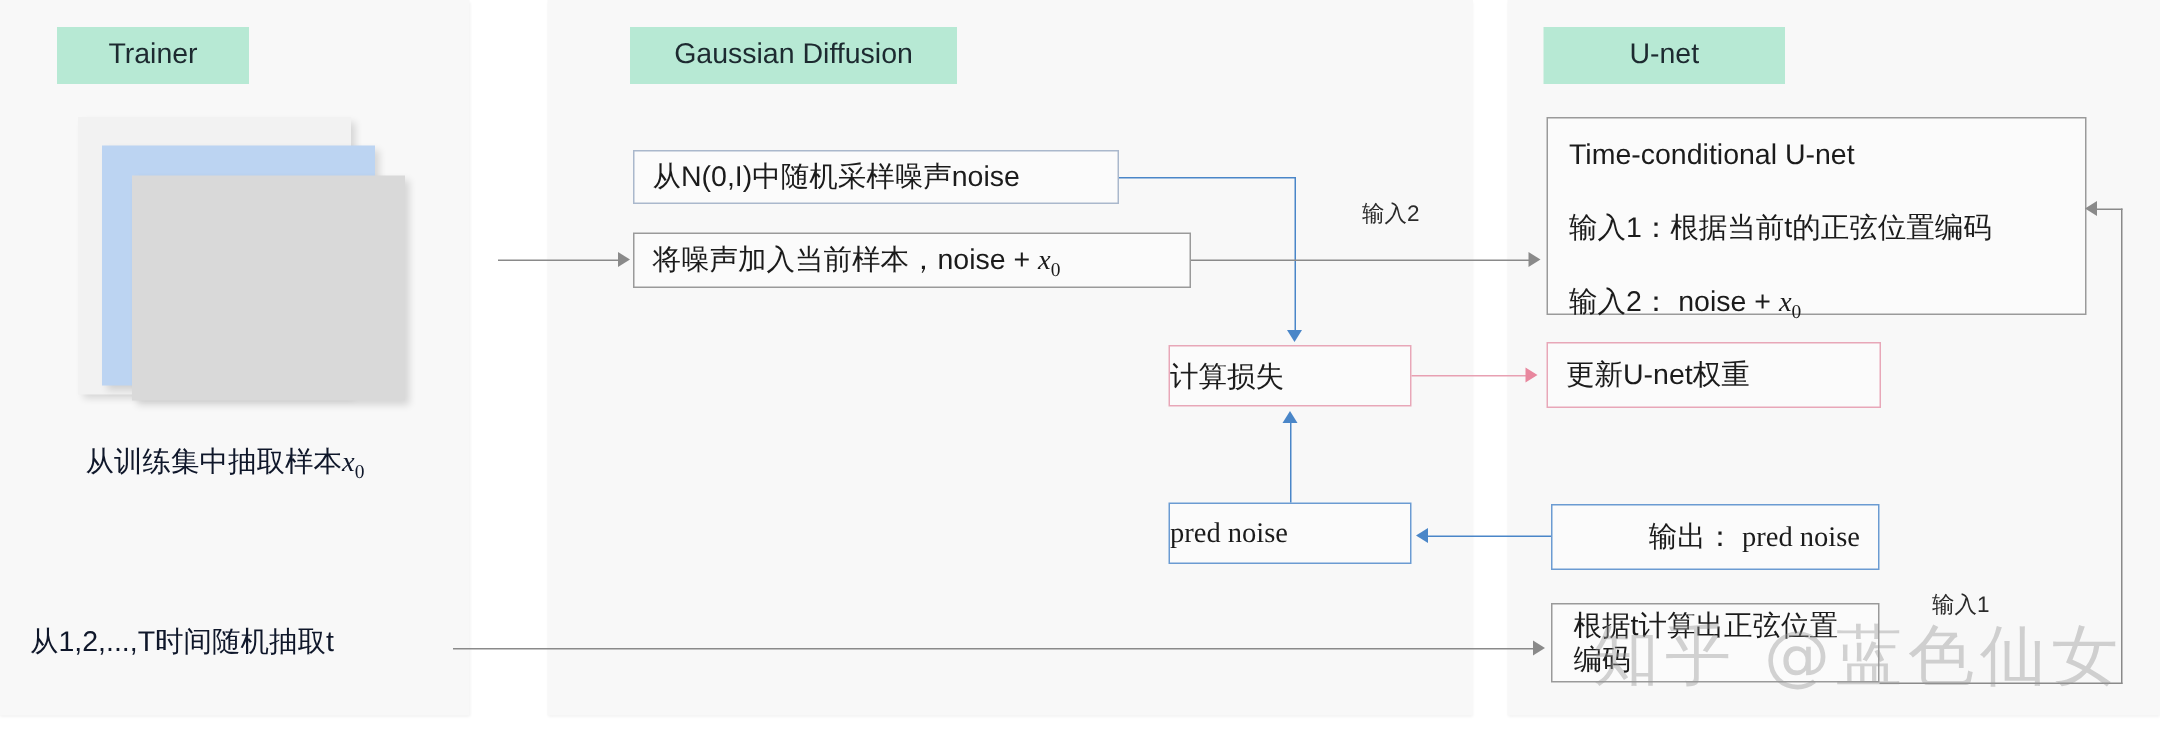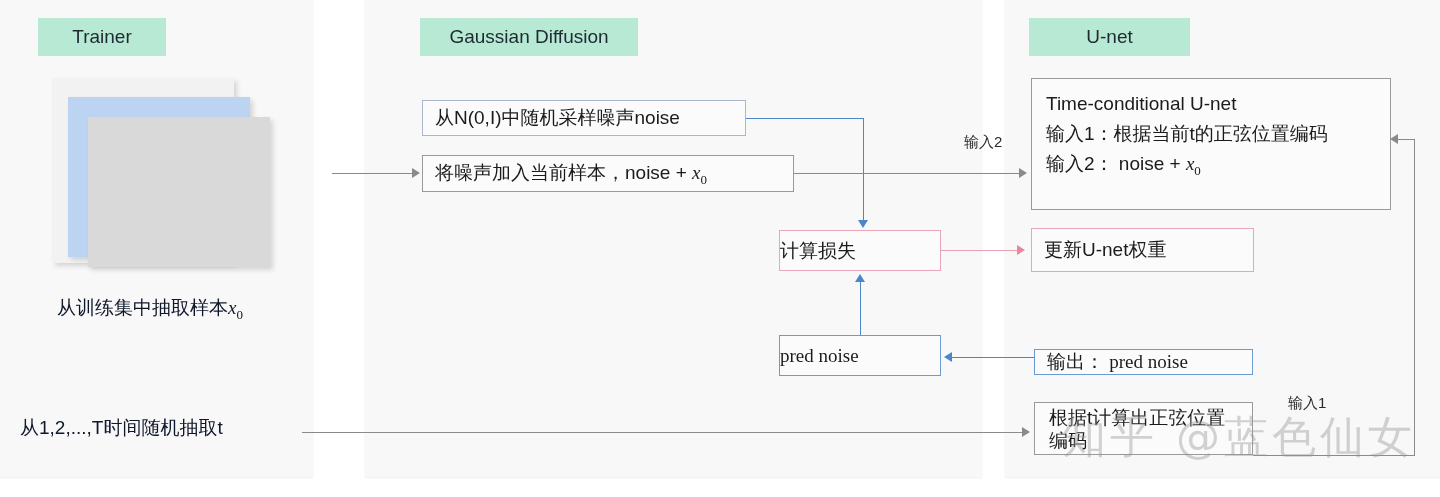--- a/index.html
+++ b/index.html
@@ -79,23 +79,23 @@
   .node.blue { border-color: #6b9bd2; }
   .node.pink { border-color: #e8a7b8; }
   .node.grayblue { border-color: #aab8cc; }
   .node .pad { padding: 0 12px; }
   .node.center { align-items: flex-start; }
 
   #box-sample-noise { left: 422px;  top: 100px; width: 324px; height: 36px; }
   #box-add-noise    { left: 422px;  top: 155px; width: 372px; height: 37px; }
   #box-loss         { left: 779px;  top: 230px; width: 162px; height: 41px; }
   #box-pred-noise   { left: 779px;  top: 335px; width: 162px; height: 41px; }
-  #box-unet         { left: 1031px; top: 78px;  width: 360px; height: 132px; padding: 6px 0; }
+  #box-unet         { left: 1031px; top: 78px;  width: 360px; height: 132px; padding: 6px 0; gap: 19px; }
   #box-update       { left: 1031px; top: 228px; width: 223px; height: 44px; }
-  #box-output       { left: 1034px; top: 349px; width: 219px; height: 26px; }
+  #box-output       { left: 1034px; top: 336px; width: 219px; height: 44px; text-align: right; }
   #box-sinusoid     { left: 1034px; top: 402px; width: 219px; height: 53px; }
 
   #box-unet { justify-content: flex-start; }
   #box-unet .line { padding: 0 14px; line-height: 30px; height: 30px; }
   #box-unet .line:first-child { margin-top: 4px; }
 
   #box-sinusoid .sino-text {
     text-align: left;
     white-space: normal;
     line-height: 23px;
@@ -129,21 +129,21 @@
   .arrow.blue.down  { border-top-color: #4a86c8; }
   .arrow.blue.up    { border-bottom-color: #4a86c8; }
   .arrow.pink.right { border-left-color: #e8879e; }
 
   .edge-label {
     position: absolute;
     font-size: 15px;
     color: #2b2b2b;
     white-space: nowrap;
   }
-  #lbl-input2 { left: 964px;  top: 133px; text-align: center; }
+  #lbl-input2 { left: 908px;  top: 133px; text-align: center; }
   #lbl-input1 { left: 1288px; top: 394px; }
 
   
   #watermark {
     position: absolute;
     left: 1062px;
     top: 408px;
     font-size: 44px;
     color: rgba(150,150,150,0.42);
     letter-spacing: 4px;

